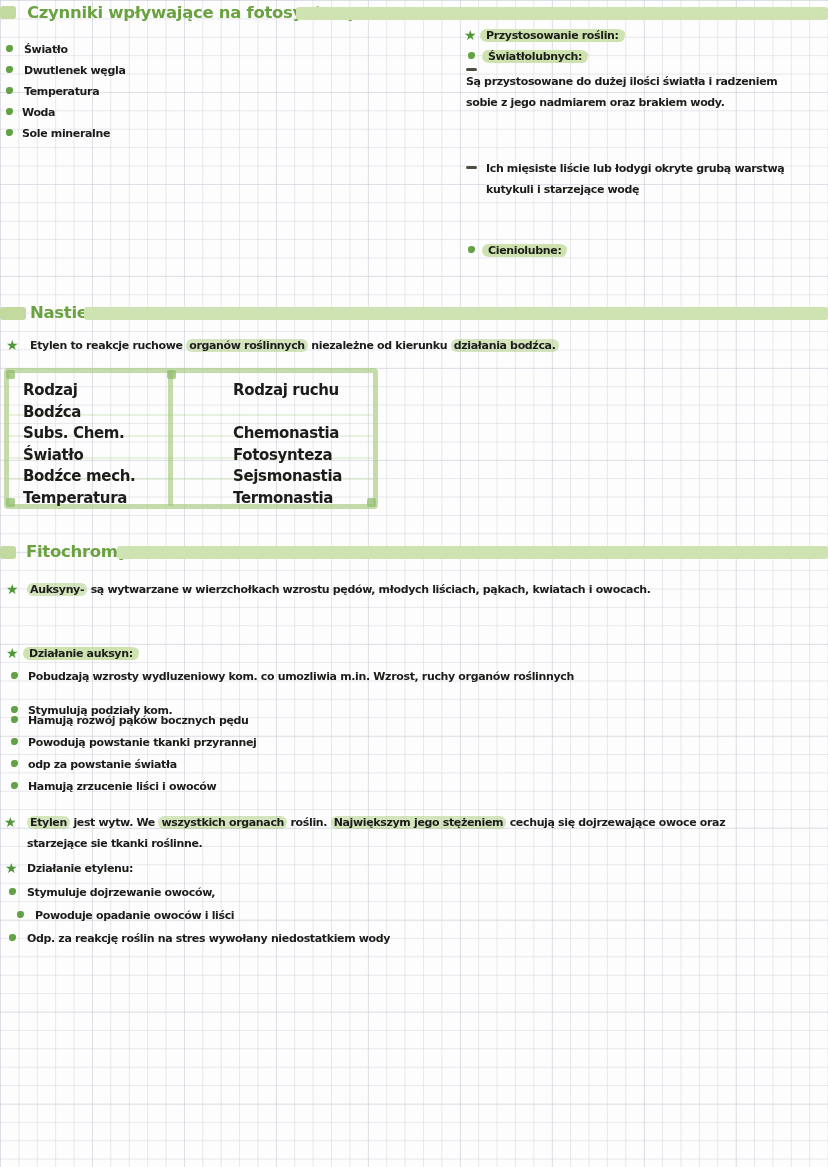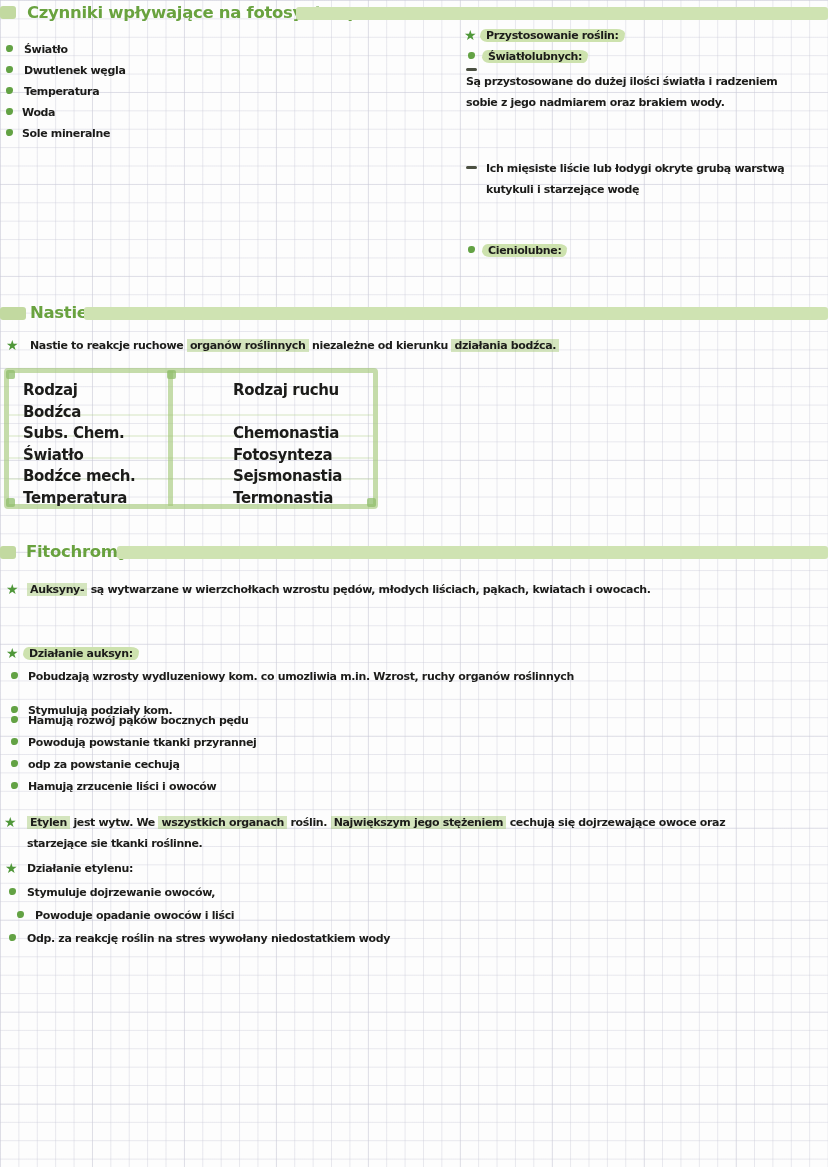--- a/index.html
+++ b/index.html
@@ -19,21 +19,21 @@
   .h1{font-size:16.5px;letter-spacing:-0.3px;color:#69a23f;white-space:nowrap;}
   .bar{position:absolute;height:13px;background:#cfe3b2;border-radius:3px;}
   .stub{position:absolute;height:13px;background:#c2d9a0;border-radius:3px;}
   .mrow{position:absolute;display:flex;align-items:flex-start;}
   .marker{flex:0 0 auto;display:flex;justify-content:flex-start;}
   .t{font-size:11px;line-height:21px;letter-spacing:-0.35px;margin:0;}
   .nowrap{white-space:nowrap;}
   .dot{width:7px;height:7px;border-radius:50% 45% 55% 50%;background:#63a244;display:inline-block;margin-top:6px;}
   .dash{width:11px;height:3px;border-radius:2px;background:#4a4f41;display:inline-block;margin-top:8px;}
   .star{font-size:14px;line-height:21px;color:#4f9739;}
-  .hl{background:rgba(168,203,122,.48);border-radius:0;padding:0 3px;box-decoration-break:clone;-webkit-box-decoration-break:clone;}
+  .hl{background:rgba(168,203,122,.48);border-radius:6px;padding:0 3px;box-decoration-break:clone;-webkit-box-decoration-break:clone;}
   .scrib{background:#cde2ae;border-radius:9px 13px 7px 11px/11px 7px 13px 9px;padding:0 6px;margin-left:-4px;}
   
   .ntable{position:absolute;left:4px;top:368px;width:374px;height:141px;
     border:5px solid rgba(163,200,120,.62);border-radius:4px;box-sizing:border-box;}
   .ntable .divider{position:absolute;left:159px;top:-2px;bottom:-2px;width:5px;background:rgba(163,200,120,.62);}
   .ntable .rowline{position:absolute;left:0;right:0;height:2px;background:rgba(163,200,120,.22);}
   .ntable .col{position:absolute;top:7px;font-size:15px;line-height:21.5px;letter-spacing:-0.35px;white-space:pre-line;}
   .ntable .c1{left:14px;}
   .ntable .c2{left:224px;}
   .corner{position:absolute;width:9px;height:9px;background:#8fbd6b;border-radius:2px;opacity:.75;}
@@ -106,21 +106,21 @@
       </span>
     <p class="t nowrap"><span class="scrib">Cieniolubne:</span></p>
   </div>
 
   <div class="stub" style="left:0;top:307px;width:26px;"></div>
   <div class="abs h1" style="left:30px;top:303px;">Nastie</div>
   <div class="bar" style="left:84px;top:307px;width:744px;"></div>
 
   <div class="mrow" style="left:6px;top:335px;">
     <span class="marker star" style="width:24px;">★</span>
-    <p class="t" style="width:784px;"><span>Nastie to reakcje ruchowe </span><span class="hl">organów roślinnych</span><span> niezależne od kierunku </span><span class="hl">działania bodźca.</span></p>
+    <p class="t" style="width:784px;"><span>Etylen to reakcje ruchowe </span><span class="hl">organów roślinnych</span><span> niezależne od kierunku </span><span class="hl">działania bodźca.</span></p>
   </div>
 
   <div class="ntable">
     <div class="divider"></div>
     <div class="rowline" style="top:41px;"></div>
     <div class="rowline" style="top:62px;"></div>
     <div class="rowline" style="top:84px;"></div>
     <div class="rowline" style="top:105px;"></div>
     <div class="col c1">Rodzaj
 Bodźca
@@ -175,21 +175,21 @@
   <div class="mrow" style="left:11px;top:732px;">
     <span class="marker" style="width:17px;">
         <span class="dot"></span>
       </span>
     <p class="t nowrap">Powodują powstanie tkanki przyrannej</p>
   </div>
   <div class="mrow" style="left:11px;top:754px;">
     <span class="marker" style="width:17px;">
         <span class="dot"></span>
       </span>
-    <p class="t nowrap">odp za powstanie cechują</p>
+    <p class="t nowrap">odp za powstanie światła</p>
   </div>
   <div class="mrow" style="left:11px;top:776px;">
     <span class="marker" style="width:17px;">
         <span class="dot"></span>
       </span>
     <p class="t nowrap">Hamują zrzucenie liści i owoców</p>
   </div>
 
   <div class="mrow" style="left:4px;top:812px;">
     <span class="marker star" style="width:23px;">★</span>

